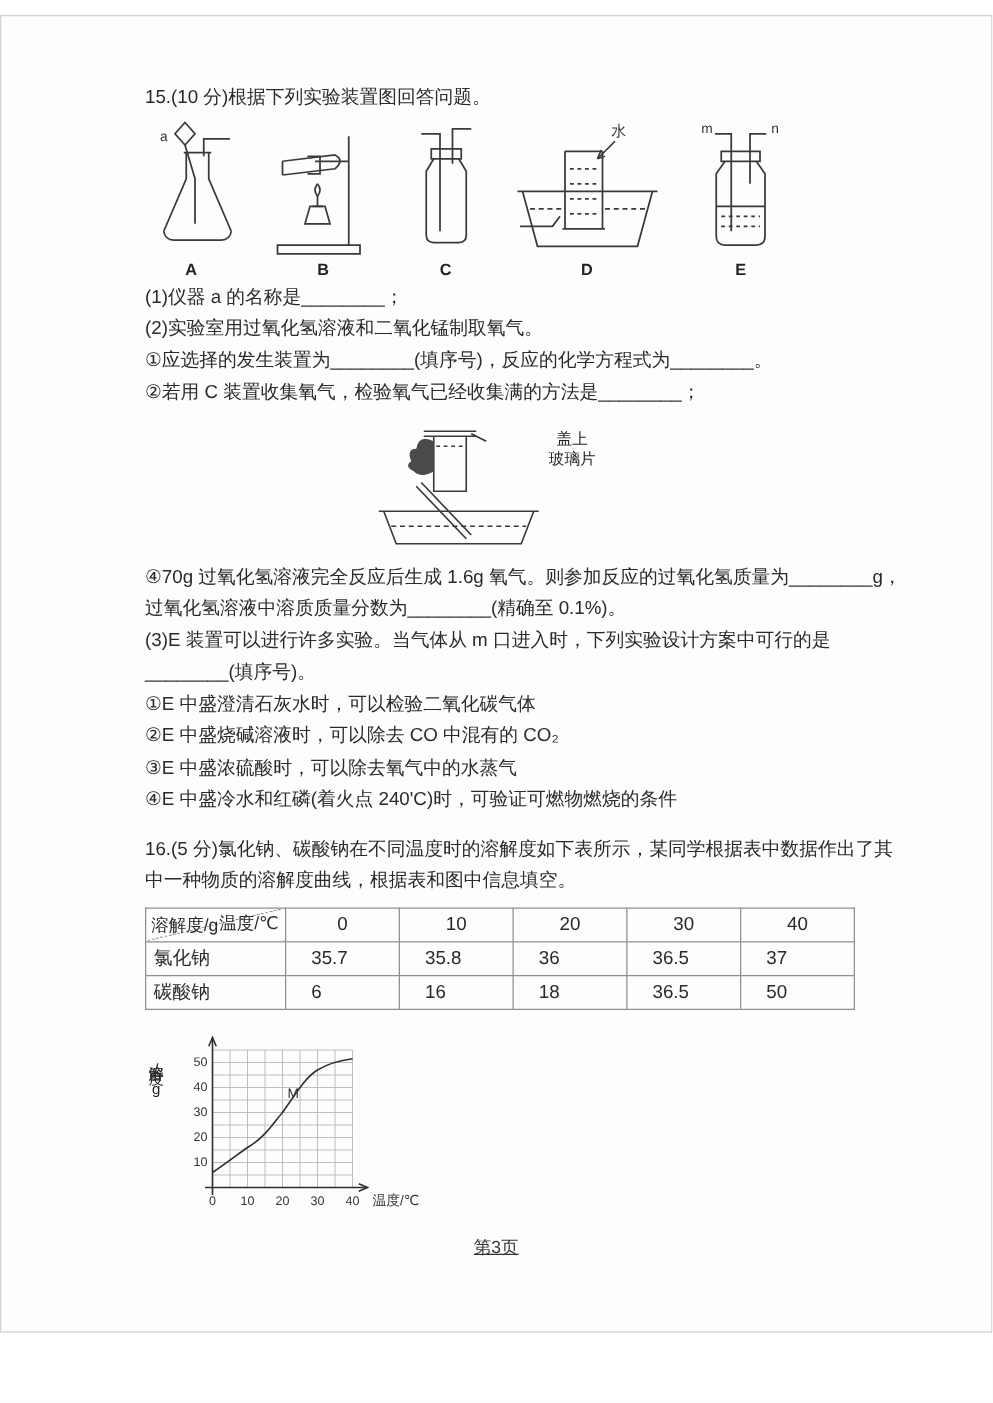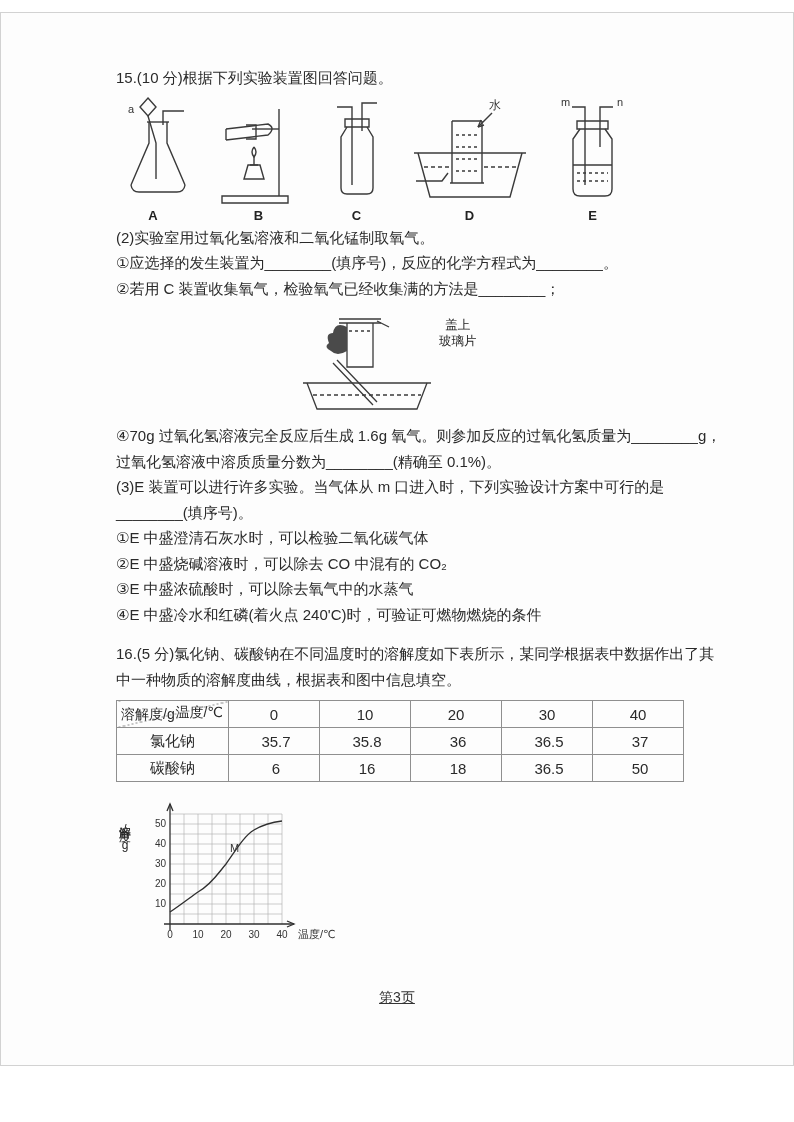--- a/index.html
+++ b/index.html
@@ -10,23 +10,23 @@
   .content { position:absolute; left:115px; top:52px; width:582px; }
   p.line { font-size:15px; line-height:25.5px; white-space:nowrap; }
   .apparatus-row { display:flex; align-items:flex-end; gap:28px; margin:4px 0 2px 2px; }
   .app { text-align:center; }
   .app svg { display:block; }
   .app-label { font-size:13px; font-weight:bold; margin-top:1px; color:#222; }
   .fig2 { display:flex; width:236px; margin:6px auto 4px auto;text-align:center; }
   .fig2-cap { white-space:pre-line; font-size:12.5px; line-height:16px; padding-top:10px; color:#222; }
   table.soltable { border-collapse:collapse; margin:8px 0 4px 0; table-layout:fixed; }
   table.soltable td { border:1px solid #8f8f8f; font-size:15px; height:27px; padding:2px 6px; }
-  table.soltable td.num { text-align:center; padding-left:10px; }
+  table.soltable td.num { text-align:left; padding-left:20px; }
   table.soltable td.temp { text-align:center; }
-  table.soltable td.rowlab { text-align:center; }
+  table.soltable td.rowlab { }
   td.diag { width:112px; height:50px; position:relative; padding:0;
             background:linear-gradient(to bottom right, rgba(0,0,0,0) 49.5%, #8f8f8f 49.5%, #8f8f8f 50.5%, rgba(0,0,0,0) 50.5%); }
   .diag-top { position:absolute; top:3px; right:5px; font-size:14px; }
   .diag-bot { position:absolute; bottom:3px; left:4px; font-size:14px; }
   .graph { position:relative; padding-left:16px; margin-top:10px; width:300px; }
   .ylab { position:absolute; left:0; top:24px; writing-mode:vertical-rl; text-orientation:upright;
           font-size:12px; letter-spacing:2px; color:#222; }
   .footer { position:absolute; left:0; right:0; bottom:58px; text-align:center; font-size:14px; color:#333;text-decoration:underline; }
 </style>
 </head>
@@ -111,20 +111,21 @@
             <path d="M18,70 L57,70"></path>
             <path d="M22,78 L53,78 M22,86 L53,86" stroke-dasharray="3,3"></path>
           </g>
           <text x="6" y="11" font-size="11" fill="#333">m</text>
           <text x="62" y="11" font-size="11" fill="#333">n</text>
         </svg>
         <div class="app-label">E</div>
       </div>
     </div>
 
+    <p class="line">(1)仪器 a 的名称是________；</p>
     <p class="line">(2)实验室用过氧化氢溶液和二氧化锰制取氧气。</p>
     <p class="line">①应选择的发生装置为________(填序号)，反应的化学方程式为________。</p>
     <p class="line">②若用 C 装置收集氧气，检验氧气已经收集满的方法是________；</p>
 
     <div class="fig2">
       <svg width="150" height="112" viewBox="0 0 150 112">
         <g stroke="#3a3a3a" fill="none" stroke-width="1.3">
           <path d="M50,12 L92,12"></path>
           <path d="M50,16 L92,16"></path>
           <path d="M58,16 L58,60 L84,60 L84,16"></path>

